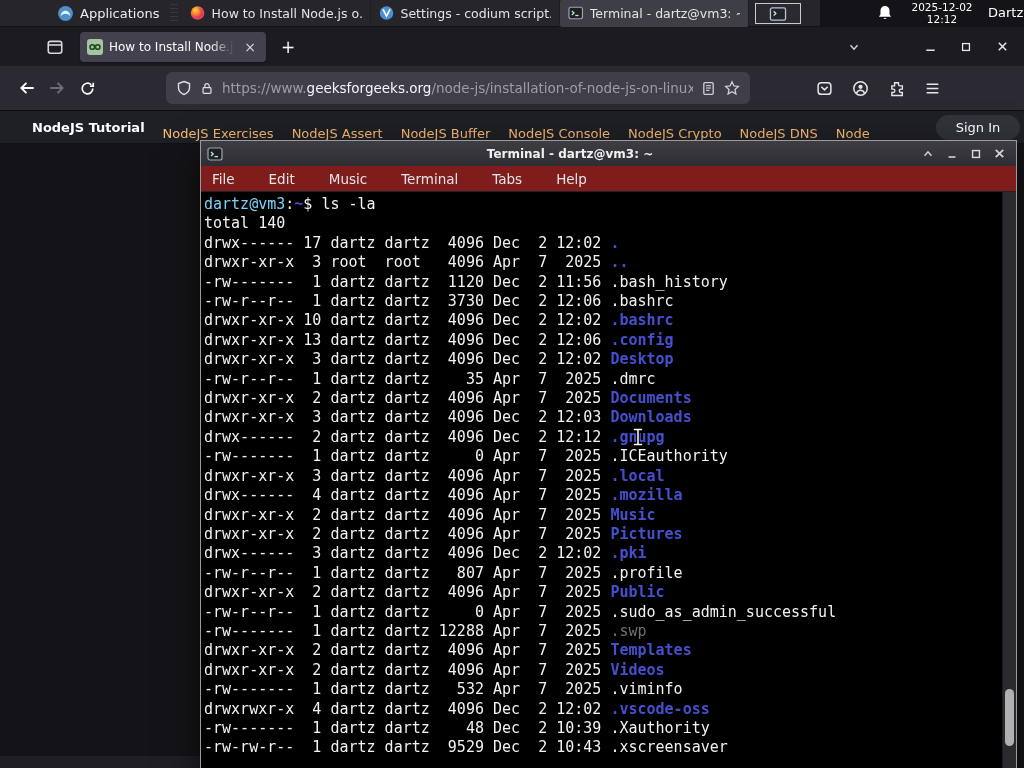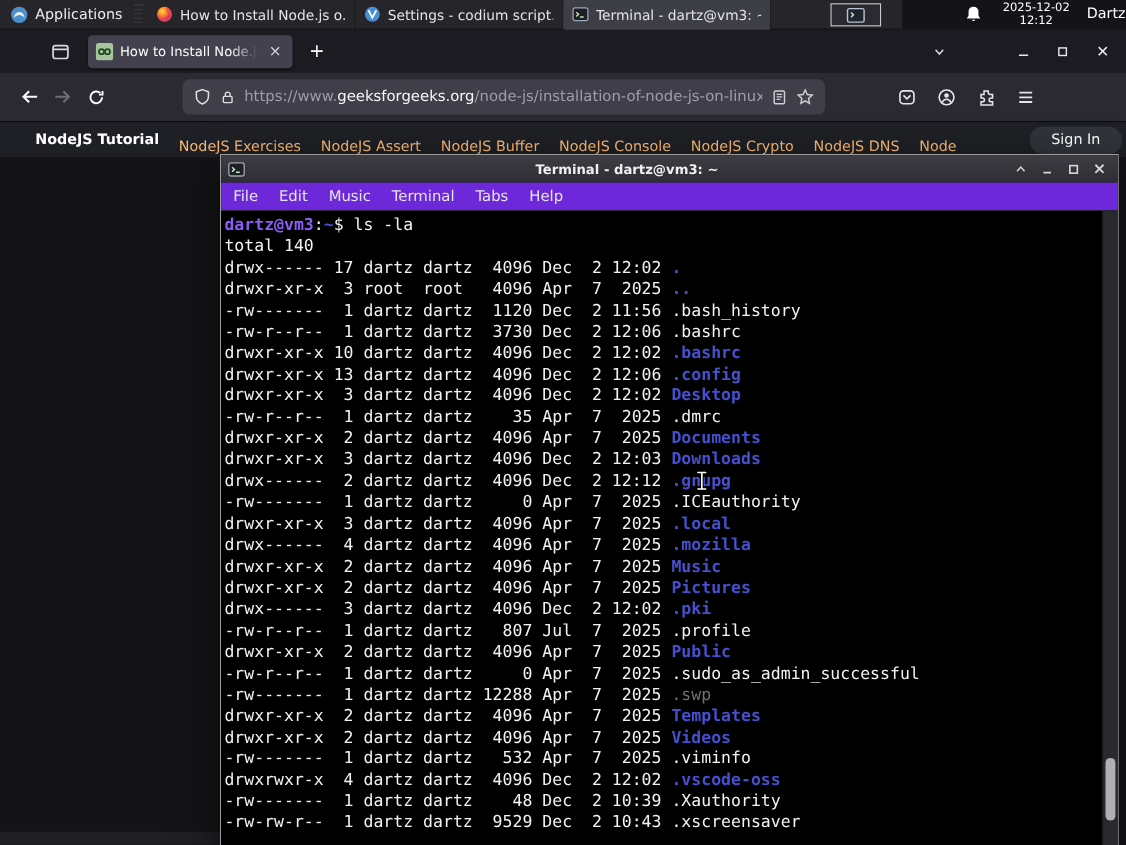--- a/index.html
+++ b/index.html
@@ -2,21 +2,21 @@
 <html><head>
 <meta charset="utf-8">
 <style>
   * { margin:0; padding:0; box-sizing:border-box; }
   html,body { width:1024px; height:768px; overflow:hidden; background:#141418;
     font-family:"DejaVu Sans", "Liberation Sans", sans-serif; }
   svg { display:block; }
 
   
   .panel { position:absolute; top:0; left:0; width:820px; height:27px;
-    background:#25252a; border-bottom:1px solid #121215; display:flex; align-items:center; z-index:50; }
+    background:#25252a; border-bottom:1px solid #121215; display:flex; align-items:center; z-index:50;padding-left:48px; }
   .apps-btn { display:flex; align-items:center; gap:6px; padding:0 9px; height:27px; color:#ececf0; font-size:13px; }
   .panel-handle { width:8px; height:18px; margin:0 2px;
     background:repeating-linear-gradient(#4a4a52 0 1px, transparent 1px 4px); opacity:.5; }
   .winbtns { display:flex; height:27px; margin-left:2px; }
   .winbtn { width:189px; display:flex; align-items:center; gap:6px; padding:0 8px;
     border-right:1px solid #1c1c21; color:#e4e4e8; font-size:12.5px; }
   .winbtn span.lbl { white-space:nowrap; overflow:hidden; }
   .winbtn.active { background:#3e3e46; border-radius:2px; }
   .pager { position:absolute; left:755px; top:3px; width:46px; height:21px;
     border:1px solid #c9c9cf; display:flex; align-items:center; justify-content:center; background:#2a2a30; }
@@ -60,28 +60,28 @@
     background:#30343a; color:#fff; font-size:13px; white-space:nowrap; }
   .page-strip { position:absolute; left:0; bottom:0; width:200px; height:12px; background:#1f1f24; }
 
   
   .term { position:absolute; left:200px; top:140px; width:817px; height:634px;
     border:1px solid #9b9b9b; background:#000; z-index:20; box-shadow:0 12px 34px rgba(0,0,0,.6); }
   .ttlbar { height:25px; background:linear-gradient(#3d3d43,#2d2d33); display:flex; align-items:center; padding:0 6px; }
   .ttl { flex:1; text-align:center; color:#f0f0f0; font-weight:bold; font-size:12px; white-space:nowrap; overflow:hidden; }
   .tctl { display:flex; gap:3px; }
   .tctl div { width:21px; height:20px; display:flex; align-items:center; justify-content:center; }
-  .menubar { height:26px; background:#6d28d9; border-bottom:1px solid #222226;
-    display:flex; align-items:center; padding-left:11px; gap:19px; }
+  .menubar { height:26px; background:#7f1d1d; border-bottom:1px solid #222226;
+    display:flex; align-items:center; padding-left:11px; gap:34px; }
   .menubar span { color:#e4e4e6; font-size:13.5px; }
   .tbody { position:absolute; top:51px; left:0; right:14px; bottom:0; background:#000;
     padding:3px 0 0 3px; font-family:"DejaVu Sans Mono","Liberation Mono",monospace;
     font-size:15px; line-height:19.4px; color:#f2f2f2; overflow:hidden; }
   .tline { white-space:pre; }
-  .green { color:#8b5cf6; font-weight:bold; }
+  .green { color:#7dd3fc; font-weight:normal; }
   .blue  { color:#4650cf; font-weight:bold; }
   .dir   { color:#4650cf; font-weight:bold; }
   .file  { color:#f2f2f2; }
   .dim   { color:#6f7173; }
   .tscroll { position:absolute; top:51px; right:0; width:14px; bottom:0; background:#2a2a2e; border-left:1px solid #1b1b1f; }
   .thumb { position:absolute; left:2px; width:9px; top:497px; height:57px; background:#b0b0b3; border-radius:5px; }
 
   .ibeam { position:absolute; left:632px; top:427px; z-index:40; }
 </style>
 </head>
@@ -334,21 +334,21 @@
         <div class="tline"><span>-rw-r--r--  1 dartz dartz    35 Apr  7  2025 </span><span class="file">.dmrc</span></div>
         <div class="tline"><span>drwxr-xr-x  2 dartz dartz  4096 Apr  7  2025 </span><span class="dir">Documents</span></div>
         <div class="tline"><span>drwxr-xr-x  3 dartz dartz  4096 Dec  2 12:03 </span><span class="dir">Downloads</span></div>
         <div class="tline"><span>drwx------  2 dartz dartz  4096 Dec  2 12:12 </span><span class="dir">.gnupg</span></div>
         <div class="tline"><span>-rw-------  1 dartz dartz     0 Apr  7  2025 </span><span class="file">.ICEauthority</span></div>
         <div class="tline"><span>drwxr-xr-x  3 dartz dartz  4096 Apr  7  2025 </span><span class="dir">.local</span></div>
         <div class="tline"><span>drwx------  4 dartz dartz  4096 Apr  7  2025 </span><span class="dir">.mozilla</span></div>
         <div class="tline"><span>drwxr-xr-x  2 dartz dartz  4096 Apr  7  2025 </span><span class="dir">Music</span></div>
         <div class="tline"><span>drwxr-xr-x  2 dartz dartz  4096 Apr  7  2025 </span><span class="dir">Pictures</span></div>
         <div class="tline"><span>drwx------  3 dartz dartz  4096 Dec  2 12:02 </span><span class="dir">.pki</span></div>
-        <div class="tline"><span>-rw-r--r--  1 dartz dartz   807 Jul  7  2025 </span><span class="file">.profile</span></div>
+        <div class="tline"><span>-rw-r--r--  1 dartz dartz   807 Apr  7  2025 </span><span class="file">.profile</span></div>
         <div class="tline"><span>drwxr-xr-x  2 dartz dartz  4096 Apr  7  2025 </span><span class="dir">Public</span></div>
         <div class="tline"><span>-rw-r--r--  1 dartz dartz     0 Apr  7  2025 </span><span class="file">.sudo_as_admin_successful</span></div>
         <div class="tline"><span>-rw-------  1 dartz dartz 12288 Apr  7  2025 </span><span class="dim">.swp</span></div>
         <div class="tline"><span>drwxr-xr-x  2 dartz dartz  4096 Apr  7  2025 </span><span class="dir">Templates</span></div>
         <div class="tline"><span>drwxr-xr-x  2 dartz dartz  4096 Apr  7  2025 </span><span class="dir">Videos</span></div>
         <div class="tline"><span>-rw-------  1 dartz dartz   532 Apr  7  2025 </span><span class="file">.viminfo</span></div>
         <div class="tline"><span>drwxrwxr-x  4 dartz dartz  4096 Dec  2 12:02 </span><span class="dir">.vscode-oss</span></div>
         <div class="tline"><span>-rw-------  1 dartz dartz    48 Dec  2 10:39 </span><span class="file">.Xauthority</span></div>
         <div class="tline"><span>-rw-rw-r--  1 dartz dartz  9529 Dec  2 10:43 </span><span class="file">.xscreensaver</span></div>
       </div>

